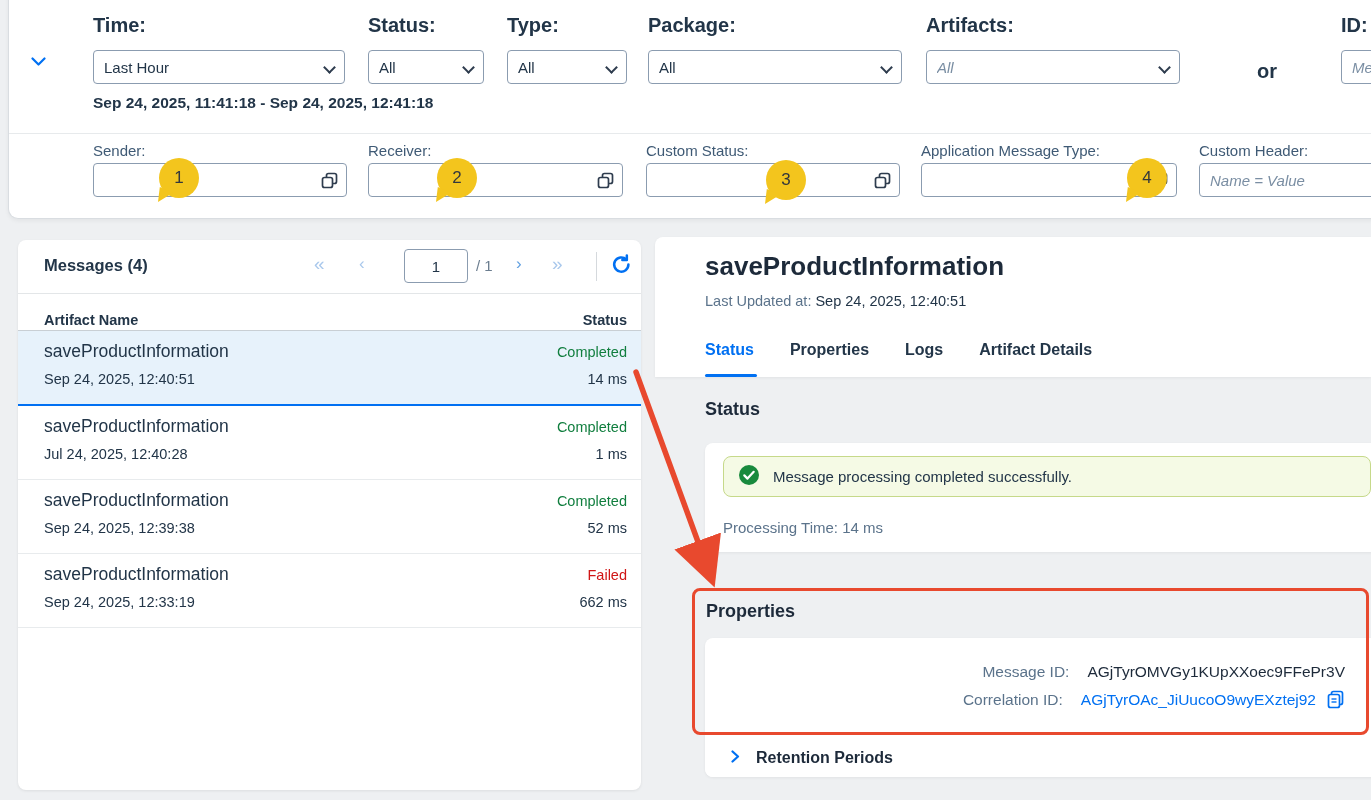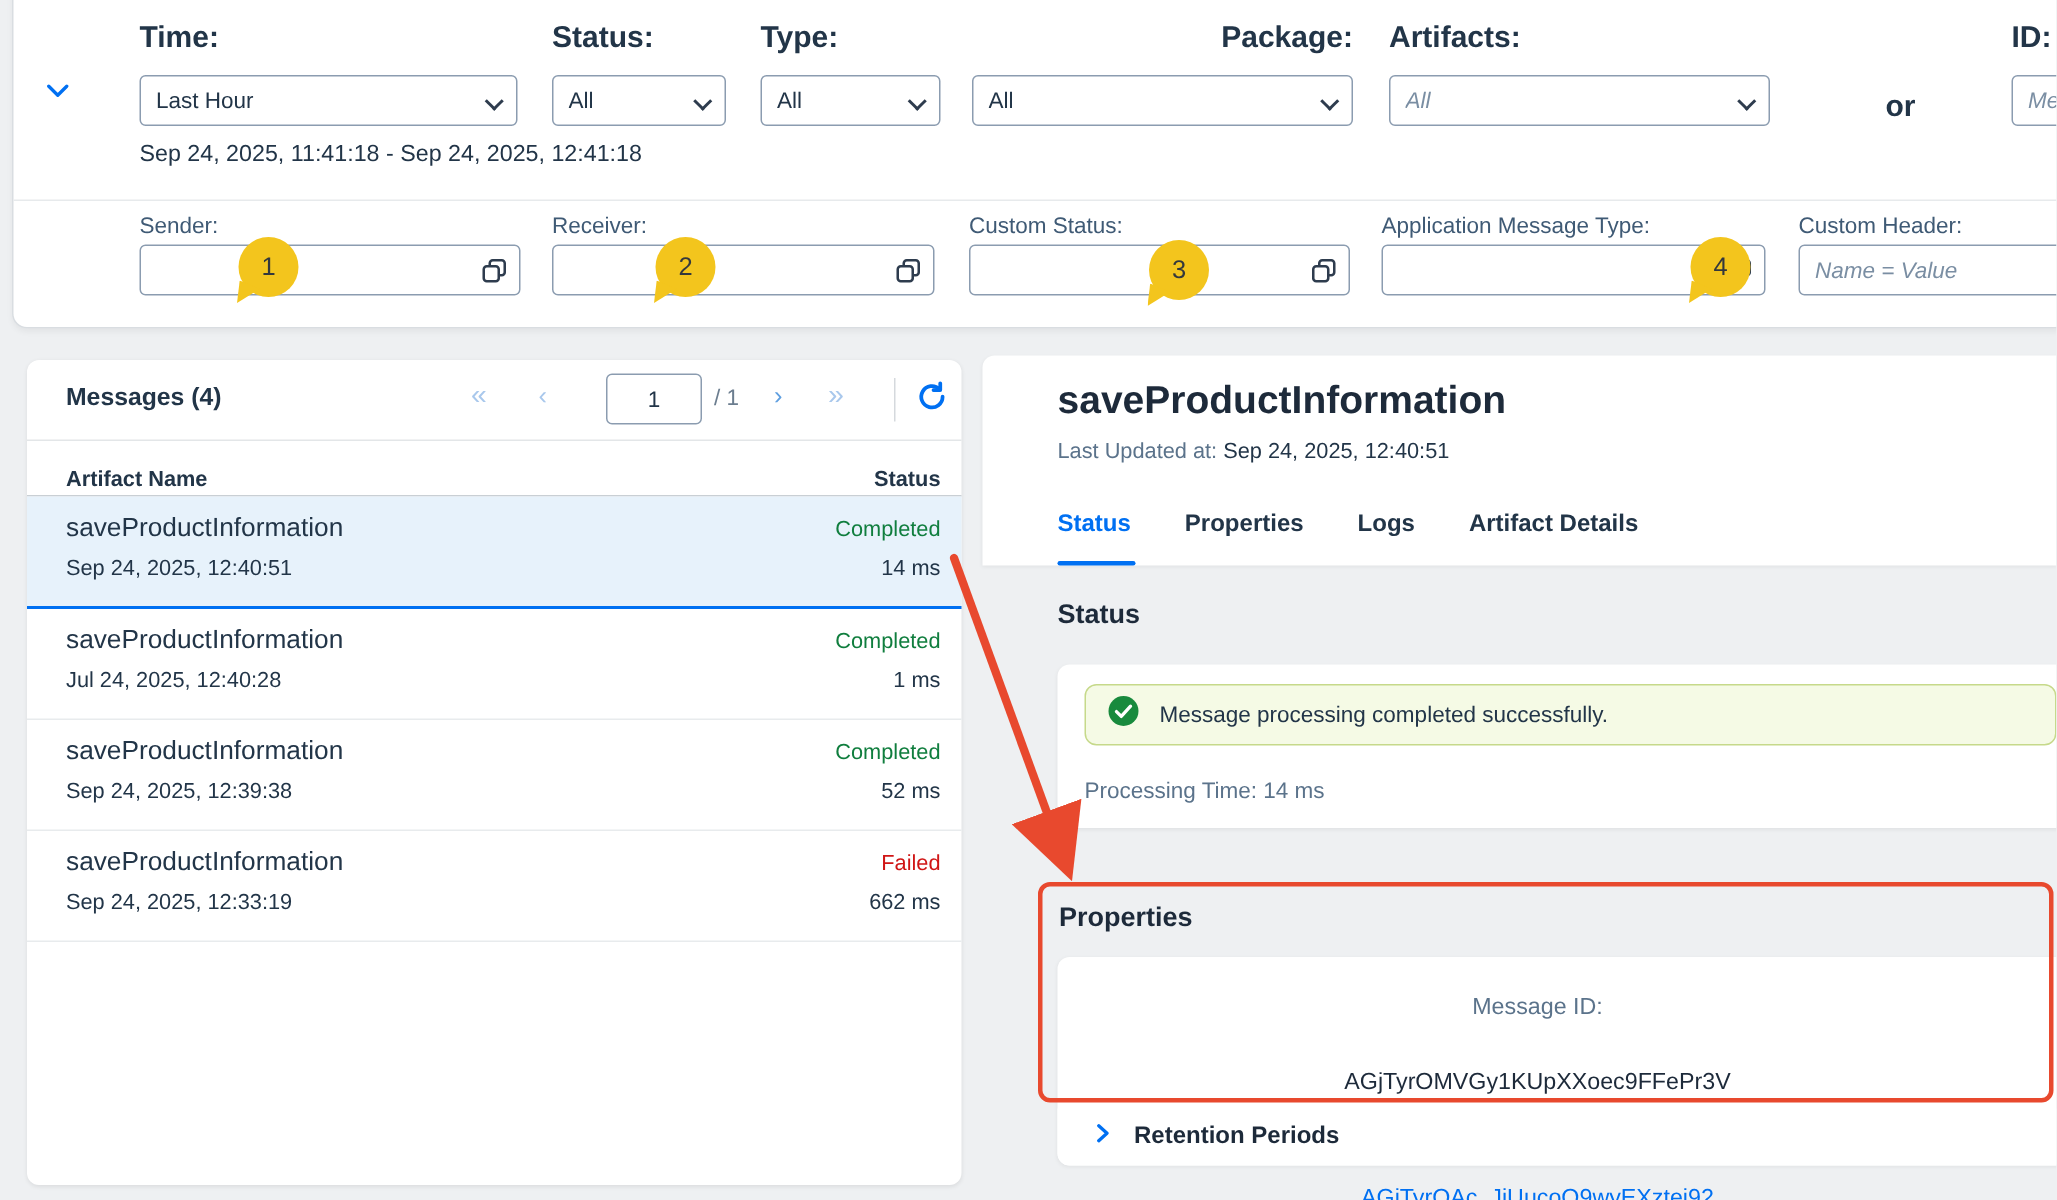--- a/index.html
+++ b/index.html
@@ -20,21 +20,21 @@
   .fgroup .flabel { display:block; font-size:20px; font-weight:bold; color:#223548; margin-bottom:13px; white-space:nowrap; }
   .selectbox {
     position:relative; height:34px; background:#fff; border:1px solid #8b9cb0; border-radius:4px;
     display:flex; align-items:center; padding:0 28px 0 10px; cursor:pointer;
   }
   .selectbox .sval { font-size:15px; color:#223548; white-space:nowrap; overflow:hidden; }
   .selectbox .sval.placeholder { color:#7a8ea3; font-style:italic; }
   .sel-chev { position:absolute; right:10px; top:12px; width:9px; height:9px;
     border-right:2px solid #2e3c4e; border-bottom:2px solid #2e3c4e; transform:rotate(45deg); }
   .or-label { position:absolute; left:1248px; top:72px; font-size:20px; font-weight:bold; }
-  .date-range { position:absolute; left:84px; top:106px; font-size:15.5px; font-weight:normal; }
+  .date-range { position:absolute; left:84px; top:106px; font-size:15.5px; font-weight:bold; }
   .fgroup2 { position:absolute; top:154px; }
   .fgroup2 .flabel2 { display:block; font-size:15px; color:#3f5a75; margin-bottom:4px; white-space:nowrap; }
   .txtinput {
     position:relative; height:34px; background:#fff; border:1px solid #8b9cb0; border-radius:4px;
   }
   .txtinput input {
     width:100%; height:100%; border:none; outline:none; background:transparent;
     font-family:"Liberation Sans", sans-serif; font-size:15px; color:#223548; padding:0 34px 0 10px;
   }
   .txtinput input::placeholder { color:#7a8ea3; font-style:italic; opacity:1; }
@@ -108,21 +108,21 @@
   .annotation-box {
     position:absolute; left:692px; top:588px; width:677px; height:147px;
     border:3px solid #e8492e; border-radius:8px; z-index:40; pointer-events:none;
   }
   #props-heading { left:706px; top:601px; }
   .props-card {
     position:absolute; left:705px; top:638px; width:680px; height:139px;
     background:#fff; border-radius:8px; box-shadow:0 1px 3px rgba(0,0,0,.06);
   }
   .prop-rows { display:flex; flex-direction:column; gap:9px; padding:25px 40px 0 0; }
-  .prop-row { display:flex; justify-content:flex-end; align-items:center; gap:32px;flex-direction:column; }
+  .prop-row { display:flex; justify-content:flex-end; align-items:center; gap:18px; }
   .plabel { font-size:15.5px; color:#5b738b; }
   .pvalue { font-size:15.5px; color:#1d2a3a; }
   .pvalue.link { color:#0070f2; cursor:pointer; }
   .pcopy { background:none; border:none; padding:0; margin-left:-8px; cursor:pointer; height:19px; }
   .retention-row {
     position:absolute; left:0; right:0; bottom:0; height:38px; border-radius:0 0 8px 8px;
     display:flex; align-items:center; gap:16px; padding-left:26px; cursor:pointer; background:#fff;
   }
   .retention-label { font-size:16px; font-weight:bold; color:#1d2a3a; }
   .arrow-overlay { position:absolute; left:0; top:0; width:1371px; height:800px; z-index:45; pointer-events:none; }
@@ -153,21 +153,21 @@
         <span class="sel-chev"></span>
       </div>
     </div>
     <div class="fgroup" style="left:498px;width:120px;">
       <span class="flabel">Type:</span>
       <div class="selectbox">
         <span class="sval">All</span>
         <span class="sel-chev"></span>
       </div>
     </div>
-    <div class="fgroup" style="left:639px;width:254px;text-align:right;">
+    <div class="fgroup" style="left:639px;width:254px;">
       <span class="flabel">Package:</span>
       <div class="selectbox">
         <span class="sval">All</span>
         <span class="sel-chev"></span>
       </div>
     </div>
     <div class="fgroup" style="left:917px;width:254px;">
       <span class="flabel">Artifacts:</span>
       <div class="selectbox">
         <span class="sval placeholder">All</span>

